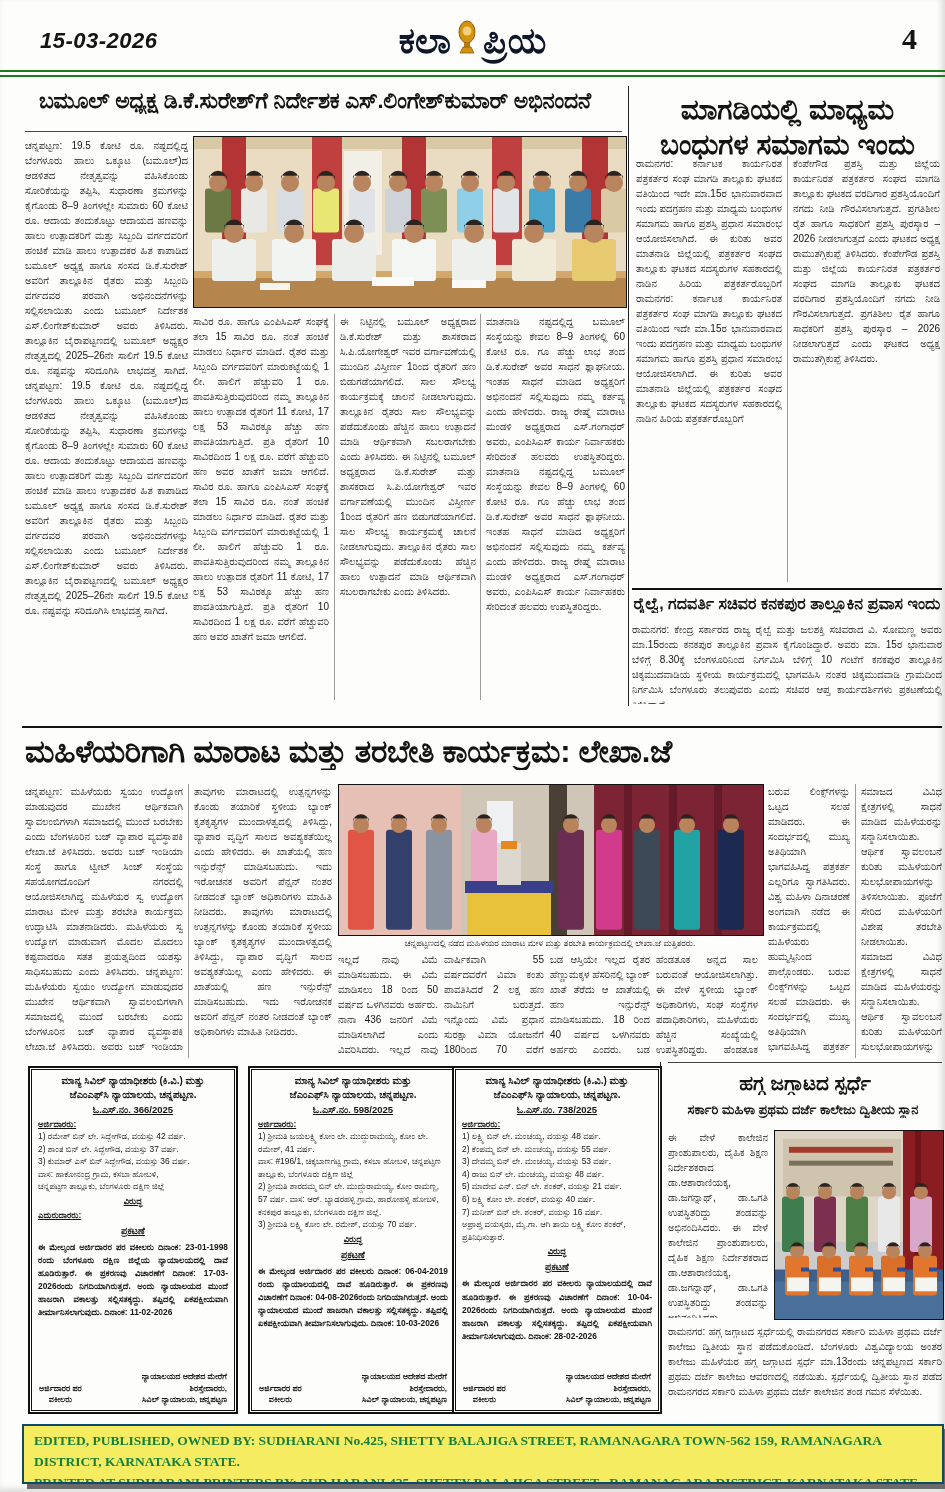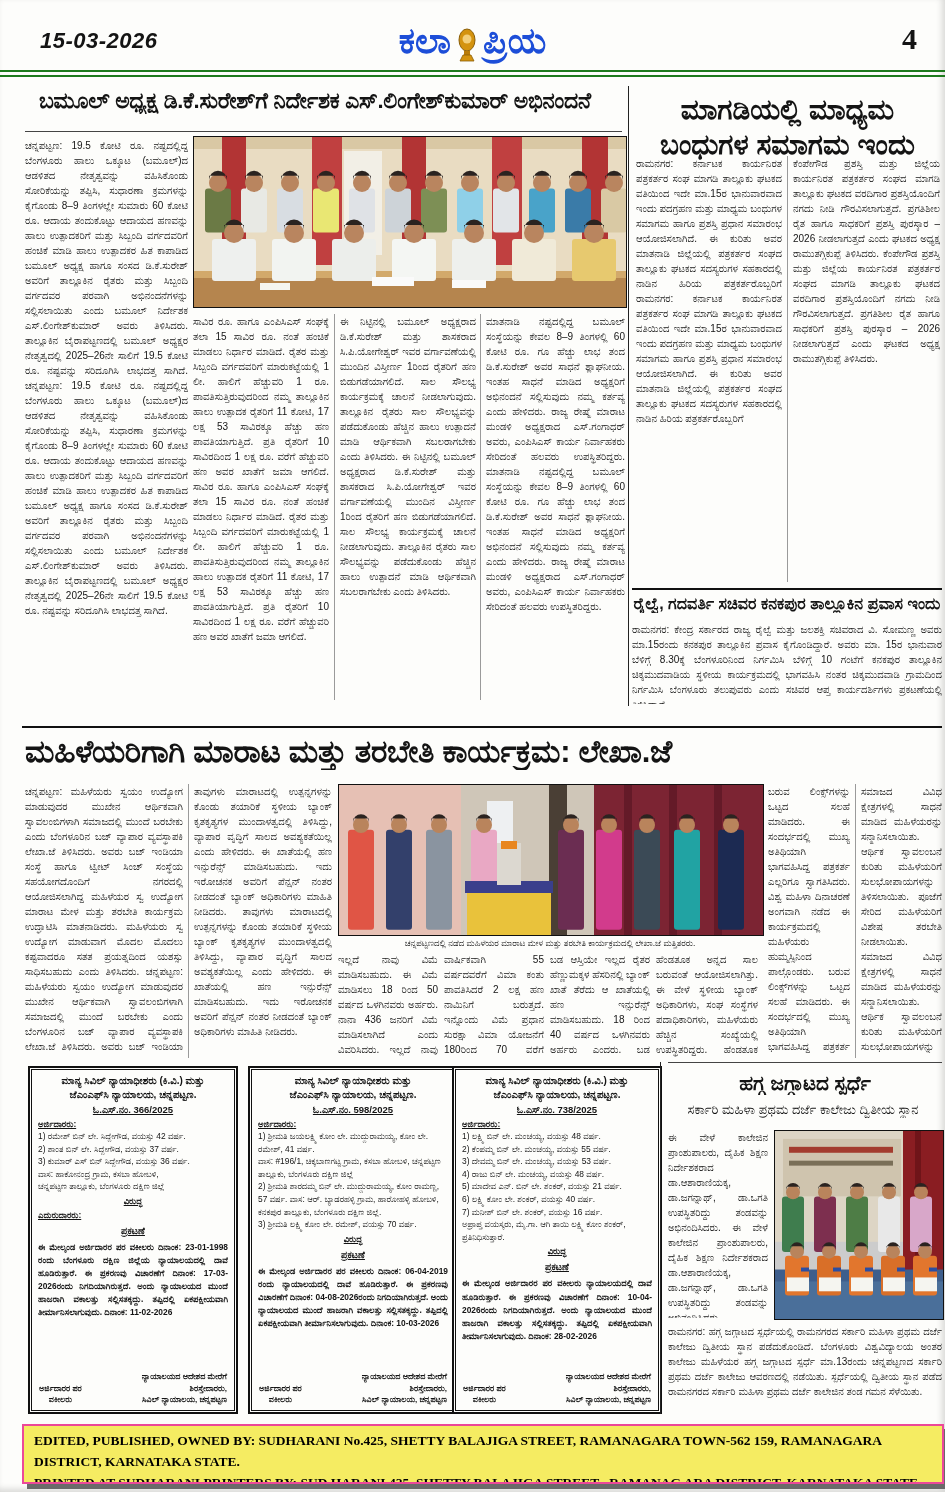--- a/index.html
+++ b/index.html
@@ -2,50 +2,50 @@
 <html><head>
 <meta charset="utf-8">
 <style>
   html,body{margin:0;padding:0;background:#cfcfcf;}
   .page{position:relative;width:945px;height:1492px;background:#fdfdfb;margin:0 auto;
         font-family:"Liberation Sans", sans-serif;color:#141414;overflow:hidden;
         box-shadow:inset -3px -3px 6px rgba(0,0,0,.15);}
   .abs{position:absolute;}
   .txt{font-size:10px;line-height:1.5;text-align:justify;overflow:hidden;word-break:break-word;}
   .date{font-size:22px;font-weight:bold;font-style:italic;letter-spacing:.5px;}
-  .masthead{display:flex;align-items:flex-end;gap:6px;font-size:36px;font-weight:bold;color:#1d4ed8;}
+  .masthead{display:flex;align-items:flex-start;gap:6px;font-size:36px;font-weight:bold;color:#0f172a;}
   .pageno{font-family:"Liberation Serif",serif;font-size:30px;font-weight:bold;}
   .rule-green{border-top:2px solid #1d7a1d;border-bottom:2px solid #1d7a1d;height:3px;}
   .hl1{font-size:22px;font-weight:bold;white-space:nowrap;overflow:hidden;letter-spacing:-0.3px;}
   .hl2{font-size:28px;font-weight:bold;text-align:center;line-height:1.25;}
   .hl3{font-size:16px;font-weight:bold;text-align:center;white-space:nowrap;overflow:hidden;}
   .hl4{font-size:31px;font-weight:bold;white-space:nowrap;overflow:hidden;letter-spacing:-0.3px;}
   .hl5{font-size:20px;font-weight:bold;text-align:center;white-space:nowrap;overflow:hidden;}
-  .hl6{font-size:13px;font-weight:normal;text-align:center;white-space:nowrap;overflow:hidden;}
+  .hl6{font-size:13px;font-weight:bold;text-align:center;white-space:nowrap;overflow:hidden;}
   .vrule{width:1px;background:#222;}
   .vrule-light{width:1px;background:#9a9a9a;}
   .hrule{height:2px;background:#111;}
   .hrule-thin{height:1px;background:#444;}
   .photo{border:1px solid #111;overflow:hidden;background:#ccc;}
   .caption{font-size:8.5px;text-align:center;overflow:hidden;white-space:nowrap;}
   .nbox{border:2px solid #111;outline:1px solid #111;outline-offset:-4px;padding:6px 8px;
         font-size:8.4px;overflow:hidden;background:#fdfdfb;}
   .nb-court{text-align:center;font-weight:bold;font-size:10px;line-height:1.35;}
   .nb-case{text-align:center;font-weight:bold;text-decoration:underline;margin:3px 0;font-size:9.5px;}
   .nb-label{font-weight:bold;text-decoration:underline;margin-top:2px;}
   .nb-list{white-space:pre-line;line-height:1.5;text-align:left;}
   .nb-versus{text-align:center;font-weight:bold;text-decoration:underline;margin:3px 0;}
   .nb-title{text-align:center;font-weight:bold;text-decoration:underline;margin:4px 0;font-size:9.5px;}
   .nb-body{text-align:justify;line-height:1.55;font-weight:bold;}
   .nb-signs{position:absolute;bottom:7px;left:9px;right:9px;display:flex;justify-content:space-between;
             font-weight:bold;font-size:8px;line-height:1.4;}
   .nb-signs .r{text-align:right;white-space:pre-line;}
   .nb-signs .l{text-align:center;white-space:pre-line;align-self:flex-end;}
-  .footer{background:#f5ec62;border:2px solid #ec4899;box-shadow:5px 5px 0 #6a6a6a;
-          padding:5px 10px;color:#000000;font-family:"Liberation Serif",serif;
+  .footer{background:#f5ec62;border:2px solid #0c4a6e;box-shadow:5px 5px 0 #6a6a6a;
+          padding:5px 10px;color:#15803d;font-family:"Liberation Serif",serif;
           font-weight:bold;font-size:13.5px;line-height:1.55;overflow:hidden;}
 </style>
 </head>
 <body>
 
 <div class="page">
 
   <div class="abs date" style="left:40px;top:28px;">15-03-2026</div>
   <div class="abs masthead" style="left:0;right:0;top:20px;justify-content:center;">
     <span>ಕಲಾ</span>

